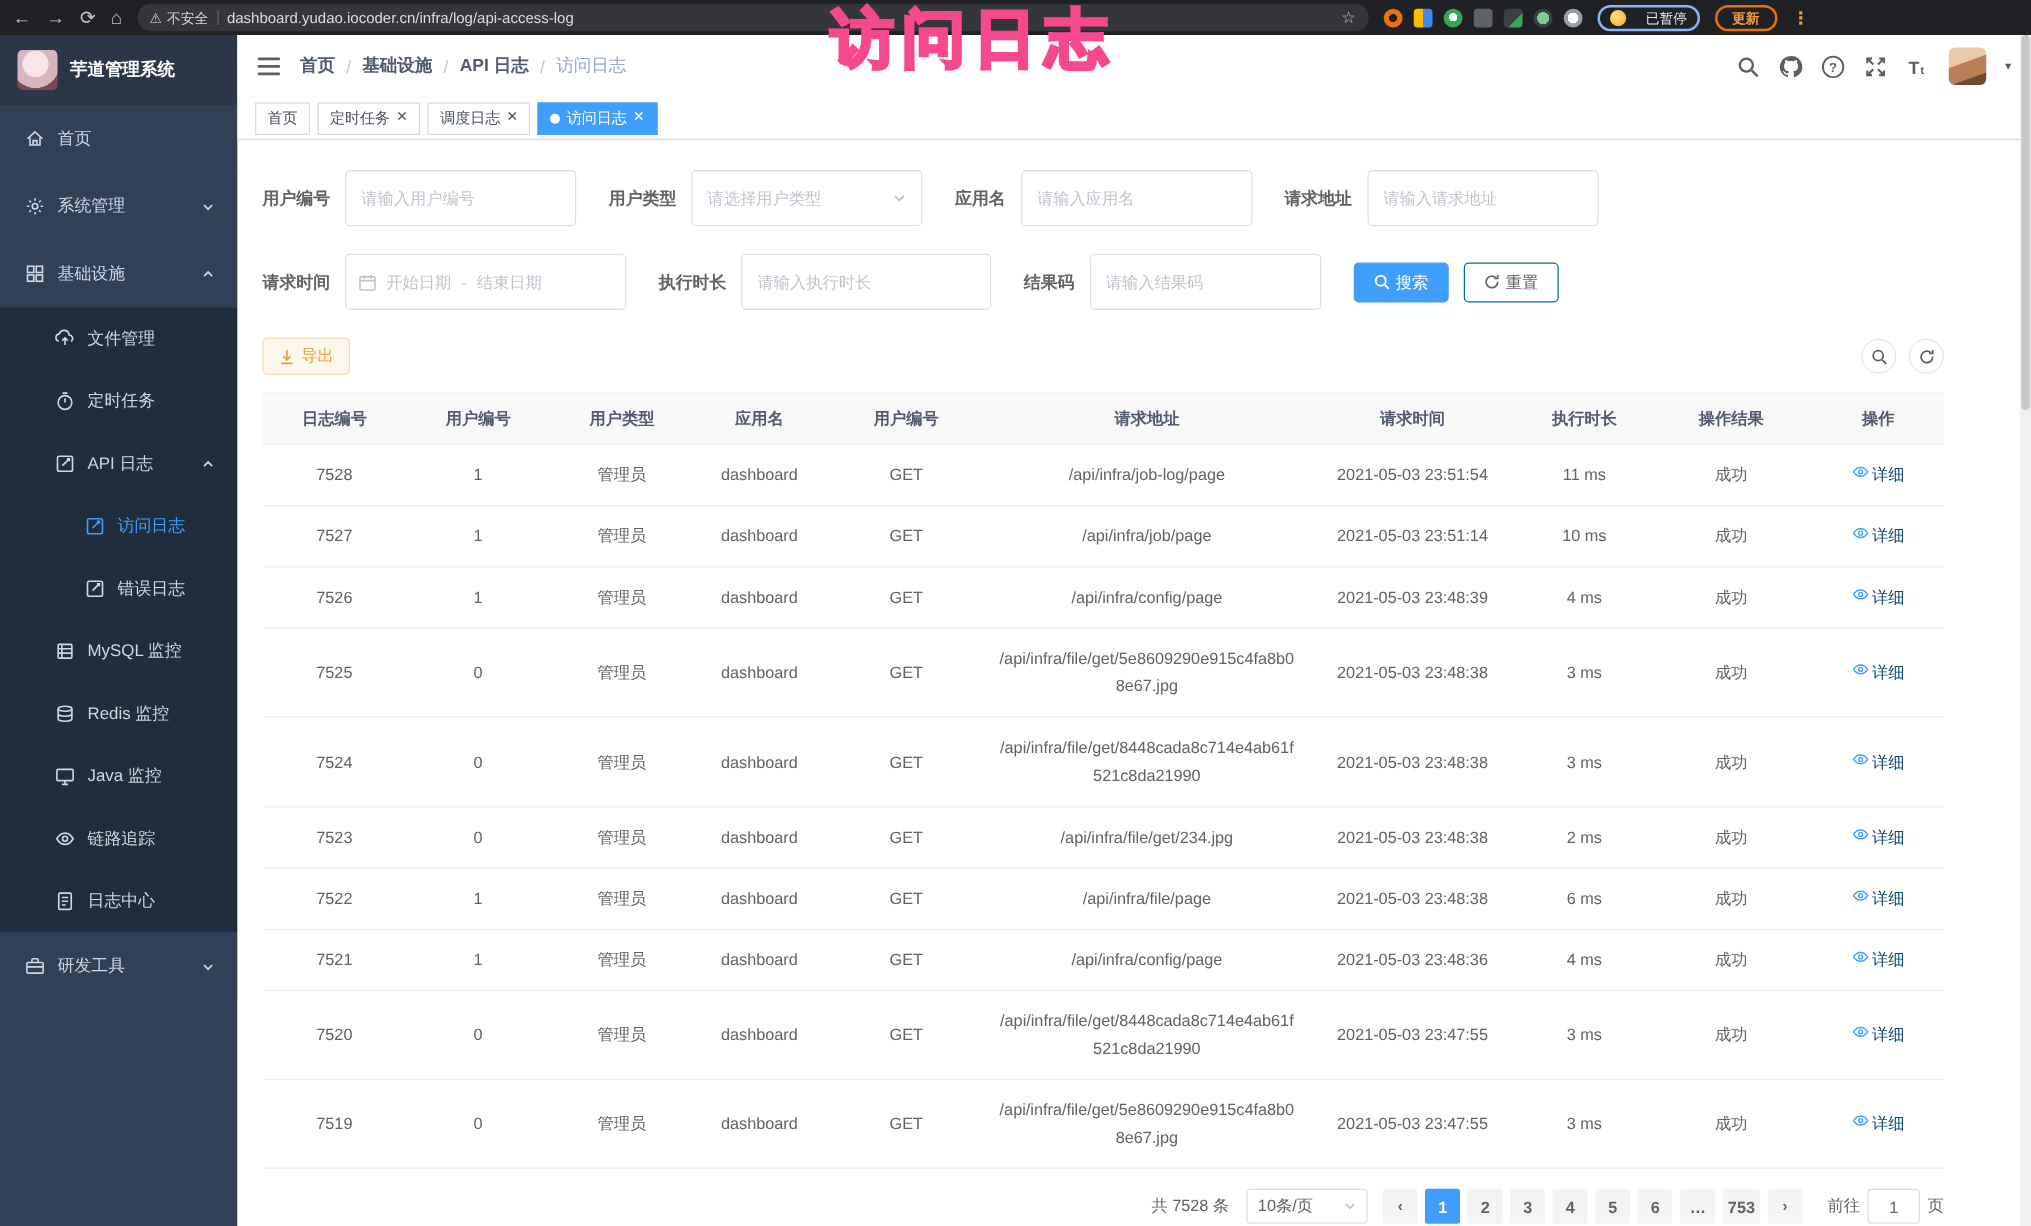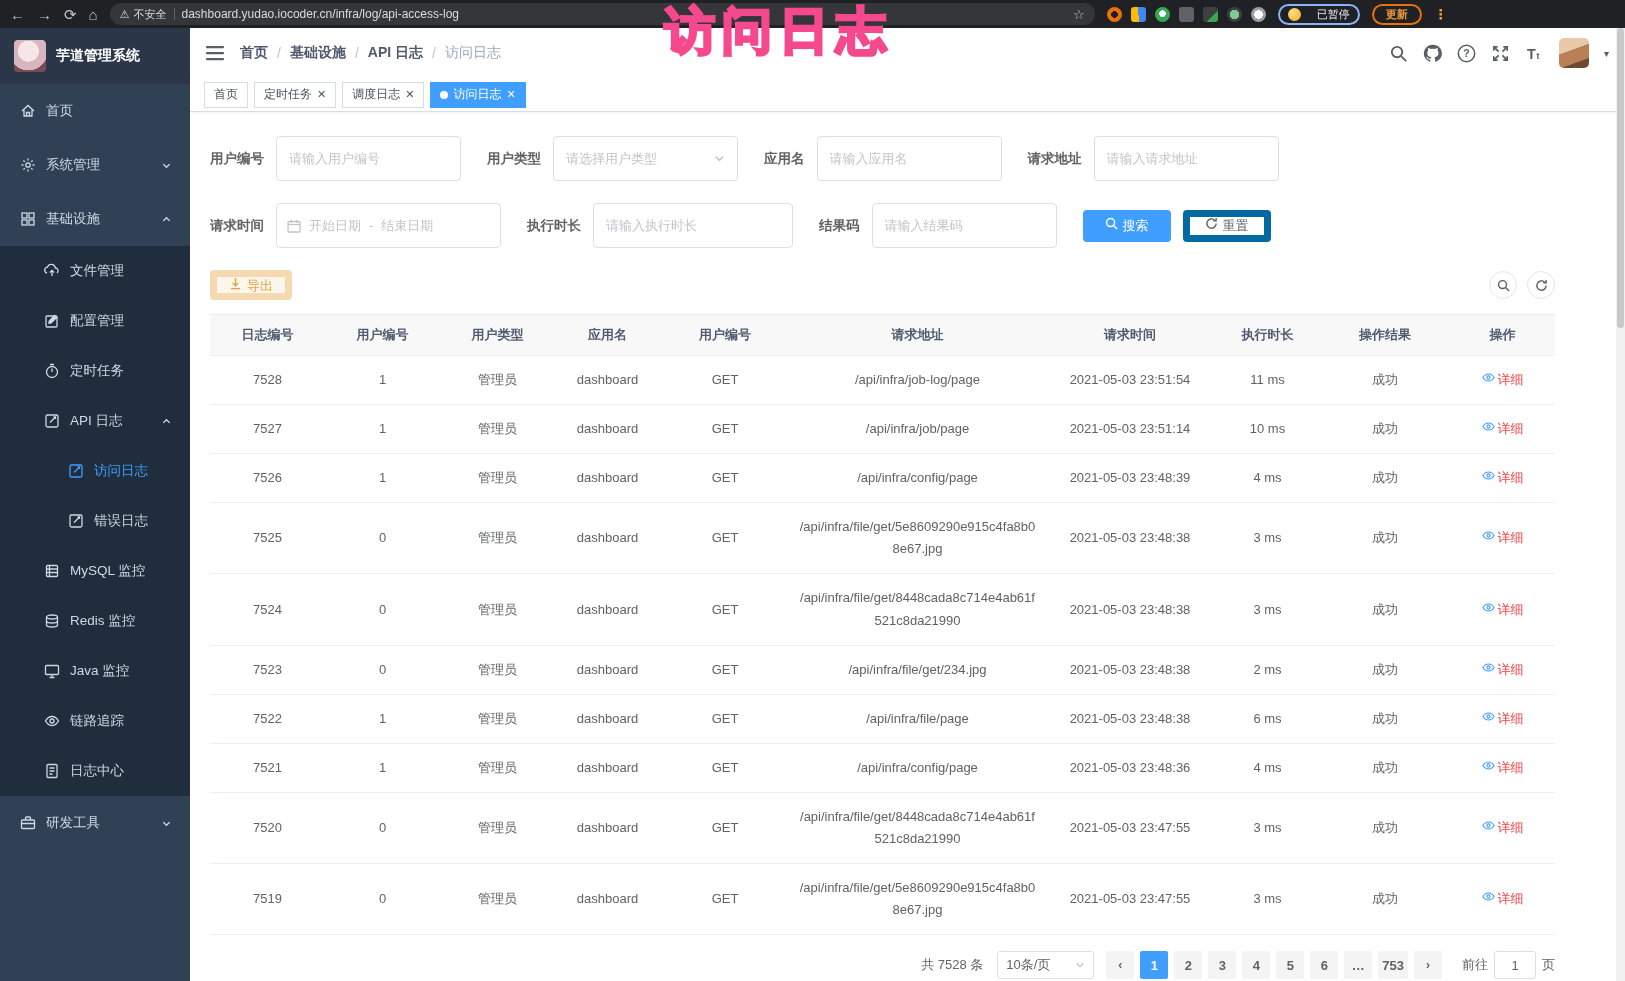--- a/index.html
+++ b/index.html
@@ -70,35 +70,35 @@
   .f-item { display:flex; align-items:center; margin-right:26px; }
   .f-label { font-size:13.5px; color:#606266; font-weight:700; margin-right:12px; white-space:nowrap; }
   .inp { height:45px; border:1px solid #dcdfe6; border-radius:4px; padding:0 12px; font-size:13px; color:#606266; width:185px; background:#fff; font-family:inherit; }
   .inp::placeholder { color:#c0c4cc; }
   .sel { width:185px; display:flex; align-items:center; justify-content:space-between; cursor:pointer; }
   .sel .ph { color:#c0c4cc; font-size:13px; }
   .sel svg { width:11px; height:11px; }
   .drange { width:225px; display:flex; align-items:center; gap:8px; cursor:pointer; padding:0 10px; }
   .drange .ph { color:#c0c4cc; font-size:13px; }
   .drange svg { width:14px; height:14px; flex:none; }
-  .btn { height:32px; border-radius:4px; font-size:13px; display:inline-flex; gap:5px; padding:0 15px; cursor:pointer; border:7px solid #0369a1; background:#fff; color:#606266; font-family:inherit; }
+  .btn { height:32px; border-radius:4px; font-size:13px; display:inline-flex; align-items:center; gap:5px; padding:0 15px; cursor:pointer; border:1px solid #0369a1; background:#fff; color:#606266; font-family:inherit; }
   .btn svg { width:13px; height:13px; }
   .btn.primary { background:#409eff; border-color:#409eff; color:#fff; }
   .btn.warn-plain { background:#fdf6ec; border-color:#f5dab1; color:#e6a23c; height:30px; padding:0 12px; }
 
   .toolbar { display:flex; align-items:center; margin-bottom:14px; }
   .tool-right { margin-left:auto; display:flex; gap:10px; }
   .circle-btn { width:28px; height:28px; border-radius:50%; border:1px solid #e4e7ed; background:#fff; display:flex; align-items:center; justify-content:center; cursor:pointer; }
   .circle-btn svg { width:13px; height:13px; }
 
   
   table.grid { width:100%; border-collapse:collapse; font-size:13px; }
   .grid th { background:#f8f8f9; color:#515a6e; font-weight:700; padding:11px 6px; border-bottom:1px solid #ebeef5; border-top:1px solid #ebeef5; text-align:center; white-space:nowrap; }
   .grid td { color:#606266; padding:13px 8px; border-bottom:1px solid #ebeef5; text-align:center; line-height:1.7; word-break:break-all; }
-  .detail-link { color:#ef4444; cursor:pointer; display:inline-flex; align-items:center; gap:3px; white-space:nowrap; }
+  .detail-link { color:#0c4a6e; cursor:pointer; display:inline-flex; align-items:center; gap:3px; white-space:nowrap; }
   .detail-link svg { width:13px; height:13px; }
 
   
   .pager { display:flex; align-items:center; justify-content:flex-end; margin-top:16px; font-size:13px; color:#606266; gap:8px; }
   .pg-total { margin-right:6px; }
   .pg-size { width:97px; height:28px; border:1px solid #dcdfe6; border-radius:3px; display:flex; align-items:center; justify-content:space-between; padding:0 8px; cursor:pointer; color:#606266; }
   .pg-size svg { width:10px; height:10px; }
   .pg-btns { display:flex; align-items:center; gap:6px; margin:0 4px; }
   .pg-btn { min-width:28px; height:28px; border-radius:2px; background:#f4f4f5; color:#606266; font-weight:700; display:flex; align-items:center; justify-content:center; cursor:pointer; padding:0 4px; font-size:13px; }
   .pg-btn.active { background:#409eff; color:#fff; }
@@ -202,29 +202,20 @@
             <svg viewBox="0 0 16 16" fill="none" stroke="currentColor" stroke-width="1.3">
               <path d="M3 10a3 3 0 0 1 .5-5.9A4 4 0 0 1 11.3 5 2.8 2.8 0 0 1 13 10"></path>
               <path d="M8 13V7.5M5.8 9.5L8 7.3l2.2 2.2"></path>
             </svg>
           </span>
           <span class="lbl">文件管理</span>
         </div>
         <div class="m-item lv2">
           <span class="ic">
             <svg viewBox="0 0 16 16" fill="none" stroke="currentColor" stroke-width="1.3">
-              <rect x="2" y="3" width="11" height="11" rx="1"></rect>
-              <path d="M10.5 1.5l3 3-6 6-3.4.6.6-3.4z" fill="currentColor" stroke="none"></path>
-            </svg>
-          </span>
-          <span class="lbl">配置管理</span>
-        </div>
-        <div class="m-item lv2">
-          <span class="ic">
-            <svg viewBox="0 0 16 16" fill="none" stroke="currentColor" stroke-width="1.3">
               <circle cx="8" cy="9" r="5.5"></circle>
               <path d="M8 9V5.5M6 1.5h4"></path>
             </svg>
           </span>
           <span class="lbl">定时任务</span>
         </div>
         <div class="m-item lv2">
           <span class="ic">
             <svg viewBox="0 0 16 16" fill="none" stroke="currentColor" stroke-width="1.3">
               <rect x="2" y="2" width="12" height="12" rx="1.5"></rect>

